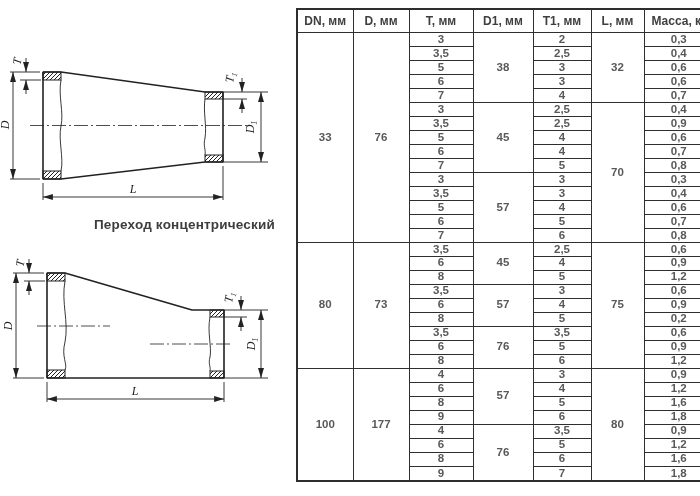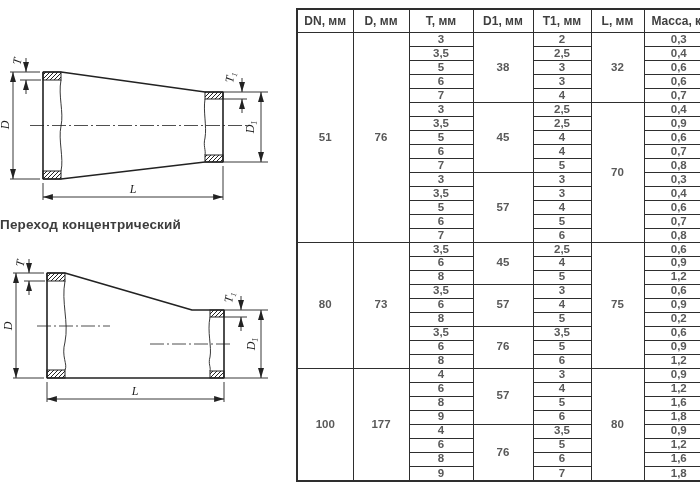--- a/index.html
+++ b/index.html
@@ -1,19 +1,19 @@
 <!DOCTYPE html>
 <html><head>
 <meta charset="utf-8">
 <style>
   html,body{margin:0;padding:0;background:#fff;}
   .stage{position:relative;width:700px;height:496px;background:#fff;overflow:hidden;
          font-family:"Liberation Sans",sans-serif;}
   .drw{position:absolute;left:0;}
-  .caption{position:absolute;left:0;width:275px;text-align:left;
+  .caption{position:absolute;left:0;width:275px;text-align:right;
            font-size:13.5px;font-weight:bold;color:#3d3d3d;letter-spacing:.2px;}
   .dim-table{position:absolute;left:296px;top:8px;width:419px;height:474px;
              border-collapse:collapse;table-layout:fixed;border:2px solid #2e2e2e;}
   .dim-table th,.dim-table td{border:1px solid #2e2e2e;text-align:center;vertical-align:middle;
              padding:0;line-height:1;}
   .dim-table th{font-size:12px;font-weight:bold;color:#3f3f3f;height:22px;}
   .dim-table td{font-size:11.5px;font-weight:bold;color:#595959;}
   
   .outline{fill:none;stroke:#222;stroke-width:1.6;stroke-linejoin:round;}
   .thin{fill:none;stroke:#222;stroke-width:0.9;}
@@ -155,21 +155,21 @@
           <th>D, мм</th>
           <th>T, мм</th>
           <th>D1, мм</th>
           <th>T1, мм</th>
           <th>L, мм</th>
           <th>Масса, кг</th>
         </tr>
     </thead>
     <tbody>
         <tr>
-          <td rowspan="15">51</td>
+          <td rowspan="15">33</td>
           <td rowspan="15">76</td>
           <td>3</td>
           <td rowspan="5">38</td>
           <td>2</td>
           <td rowspan="5">32</td>
           <td>0,3</td>
         </tr>
         <tr>
           <td>3,5</td>
           <td>2,5</td>

